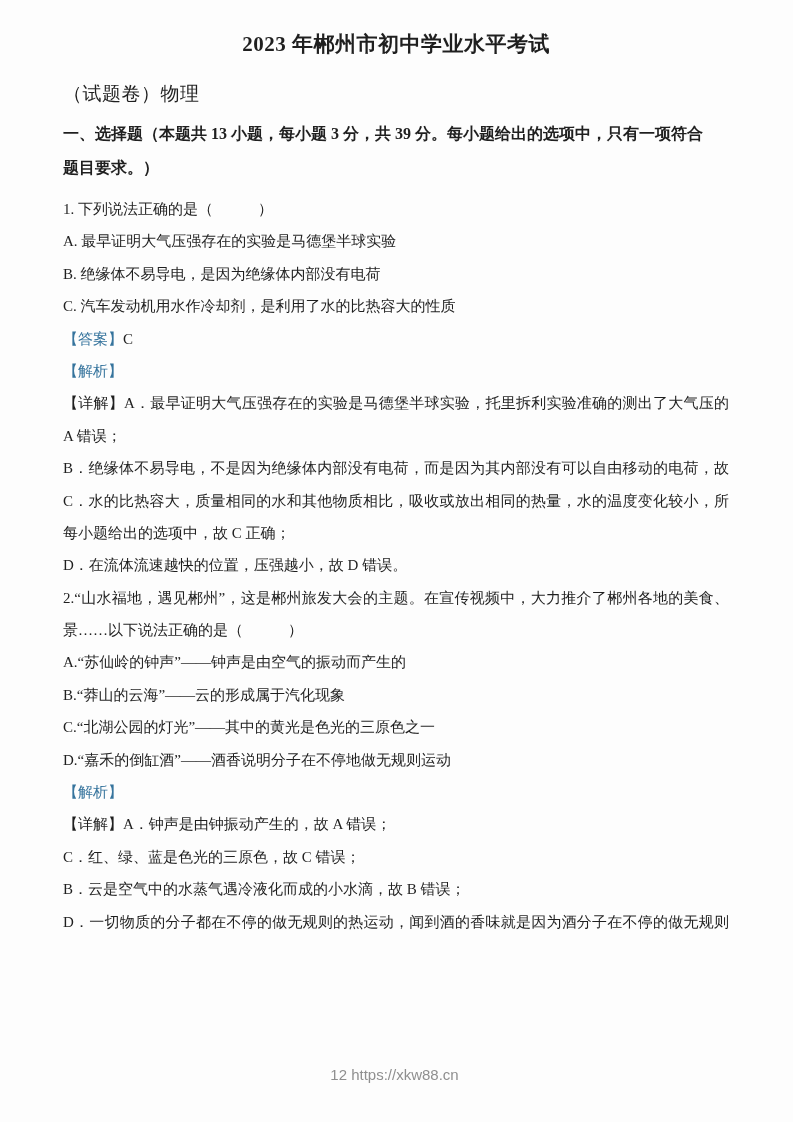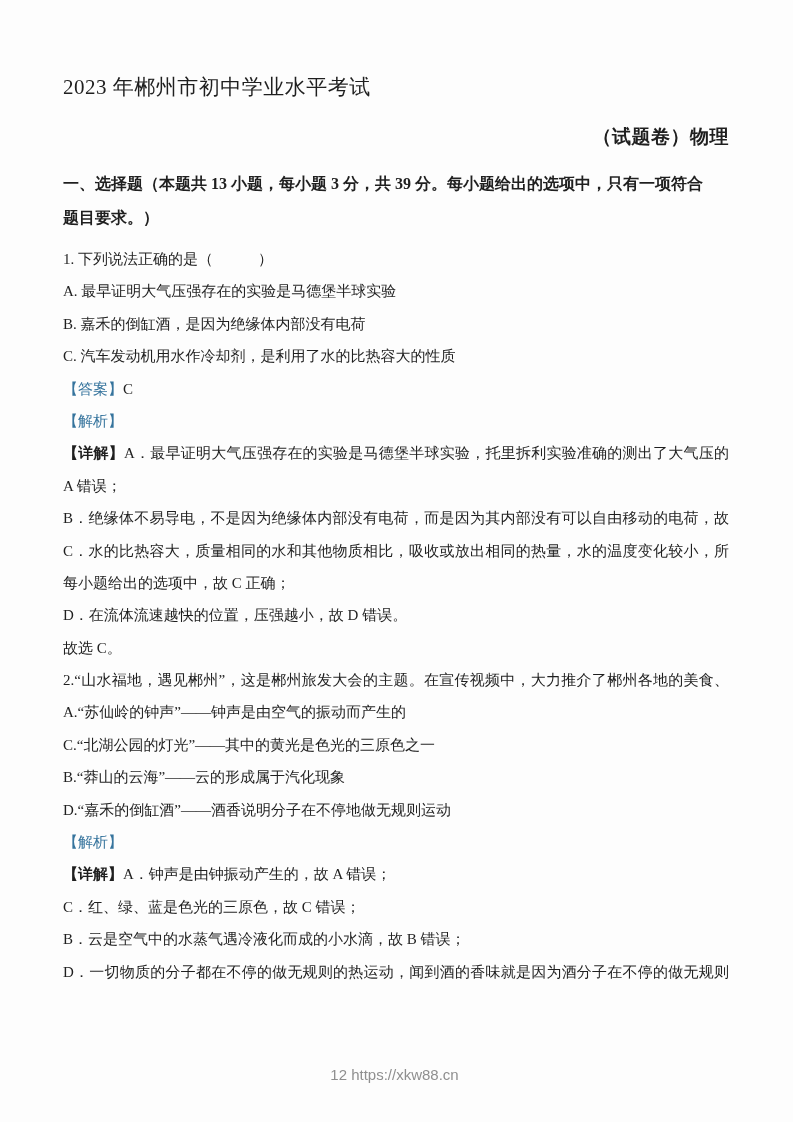--- a/index.html
+++ b/index.html
@@ -8,48 +8,49 @@
     width:793px; height:1122px;
     margin:0 auto;
     background:#fdfdfd;
     font-family:"Liberation Serif","DejaVu Serif",serif;
     color:#1f1f1f;
     overflow:hidden;
     box-sizing:border-box;
   }
   .content { padding:0 64px 0 63px; }
   .doc-title {
-    padding-top:73px;
+    padding-top:30px;
+    text-align:center;
     font-size:21px;
-    font-weight:normal;
+    font-weight:bold;
     letter-spacing:0.5px;
   }
   .doc-subtitle {
     margin-top:23px;
-    text-align:right;
+    text-align:left;
     font-size:19px;
-    font-weight:bold;
+    font-weight:normal;
     letter-spacing:0.5px;
   }
   .section-heading {
-    margin-top:17px;
+    margin-top:10px;
     font-size:16px;
     font-weight:bold;
     line-height:34px;
   }
   .lines { margin-top:8px; }
   .ln {
     font-size:15px;
     line-height:32.4px;
     height:32.4px;
     overflow:hidden;
   }
   .j { text-align:justify; text-align-last:justify; }
   .blue { color:#36749d;font-family:Liberation Mono, monospace; }
-  .b { font-weight:bold; }
+  .b { font-weight:normal; }
   .footer {
     position:absolute;
     left:0; right:4px; top:1066px;
     text-align:center;
     font-family:"Liberation Sans","DejaVu Sans",sans-serif;
     font-size:15px;
     color:#8f8f8f;
   }
 </style>
 </head>
@@ -62,44 +63,44 @@
     <div class="doc-subtitle">（试题卷）物理</div>
 
     <div class="section-heading">
       <div>一、选择题（本题共 13 小题，每小题 3 分，共 39 分。每小题给出的选项中，只有一项符合</div>
       <div>题目要求。）</div>
     </div>
 
     <div class="lines">
       <div class="ln">1. 下列说法正确的是（　　　）</div>
       <div class="ln">A. 最早证明大气压强存在的实验是马德堡半球实验</div>
-      <div class="ln">B. 嘉禾的倒缸酒，是因为绝缘体内部没有电荷</div>
+      <div class="ln">B. 绝缘体不易导电，是因为绝缘体内部没有电荷</div>
       <div class="ln">C. 汽车发动机用水作冷却剂，是利用了水的比热容大的性质</div>
 
       <div class="ln">
         <span class="blue">【答案】</span><span>C</span>
       </div>
       <div class="ln">
         <span class="blue">【解析】</span>
       </div>
 
       <div class="ln j">
         <span class="b">【详解】</span><span>A．最早证明大气压强存在的实验是马德堡半球实验，托里拆利实验准确的测出了大气压的值，故</span>
       </div>
       <div class="ln">A 错误；</div>
       <div class="ln j">B．绝缘体不易导电，不是因为绝缘体内部没有电荷，而是因为其内部没有可以自由移动的电荷，故 B 错误；</div>
       <div class="ln j">C．水的比热容大，质量相同的水和其他物质相比，吸收或放出相同的热量，水的温度变化较小，所以汽车</div>
       <div class="ln">每小题给出的选项中，故 C 正确；</div>
       <div class="ln">D．在流体流速越快的位置，压强越小，故 D 错误。</div>
-      <div class="ln">故选 C。</div>
 
       <div class="ln j">2.“山水福地，遇见郴州”，这是郴州旅发大会的主题。在宣传视频中，大力推介了郴州各地的美食、美</div>
+      <div class="ln">景……以下说法正确的是（　　　）</div>
       <div class="ln">A.“苏仙岭的钟声”——钟声是由空气的振动而产生的</div>
+      <div class="ln">B.“莽山的云海”——云的形成属于汽化现象</div>
       <div class="ln">C.“北湖公园的灯光”——其中的黄光是色光的三原色之一</div>
-      <div class="ln">B.“莽山的云海”——云的形成属于汽化现象</div>
       <div class="ln">D.“嘉禾的倒缸酒”——酒香说明分子在不停地做无规则运动</div>
 
       <div class="ln">
         <span class="blue">【解析】</span>
       </div>
 
       <div class="ln">
         <span class="b">【详解】</span><span>A．钟声是由钟振动产生的，故 A 错误；</span>
       </div>
       <div class="ln">C．红、绿、蓝是色光的三原色，故 C 错误；</div>

